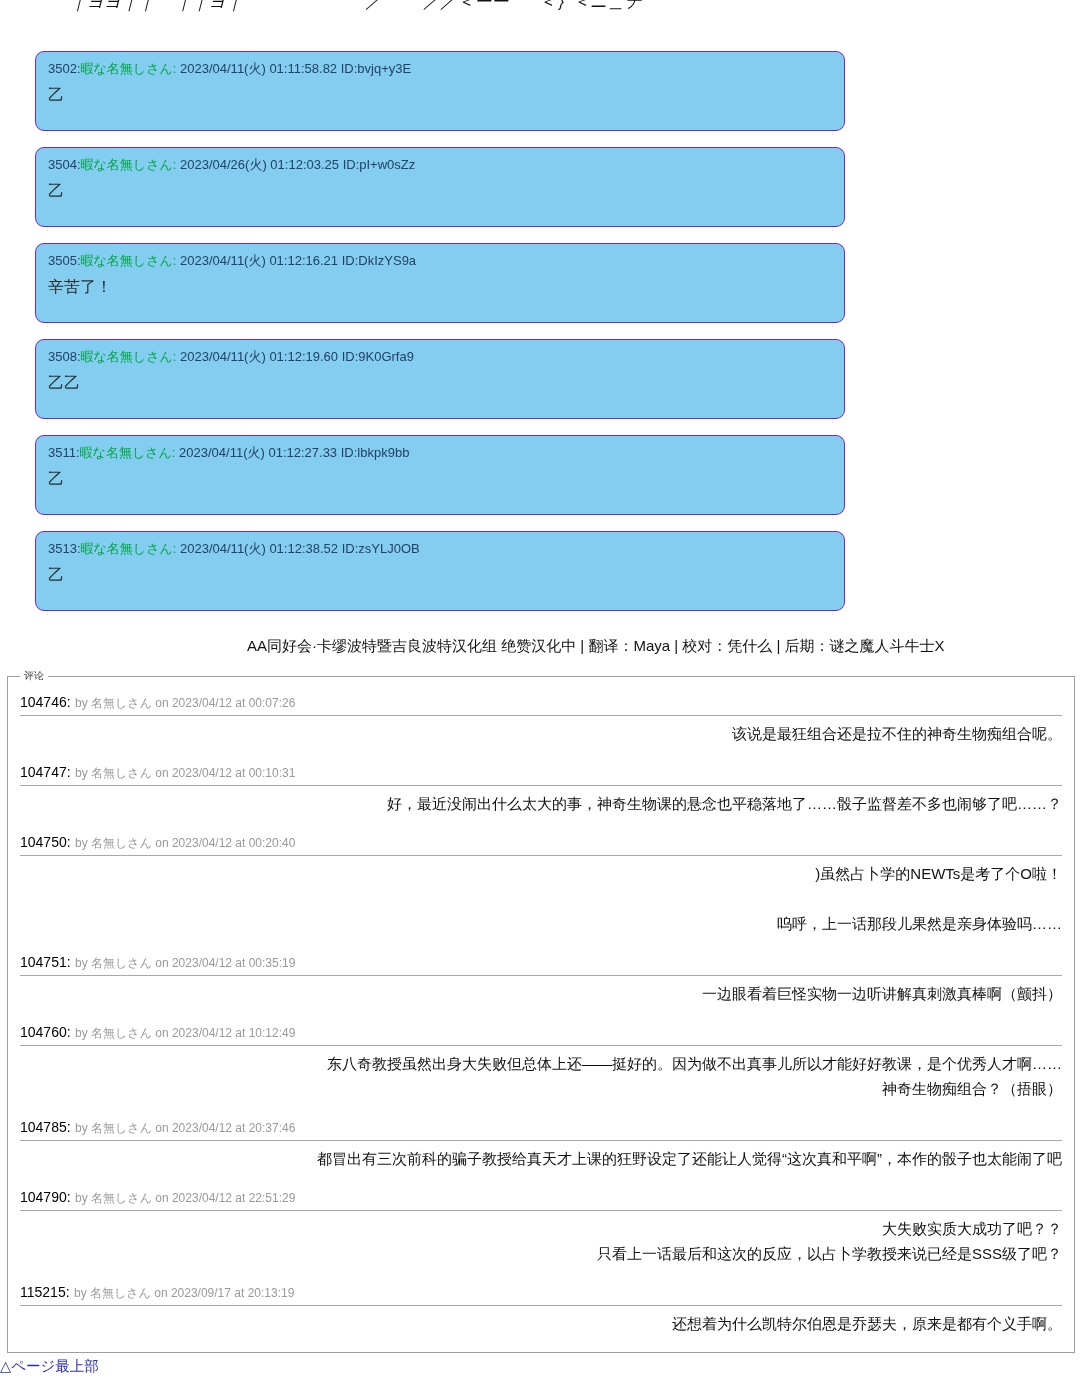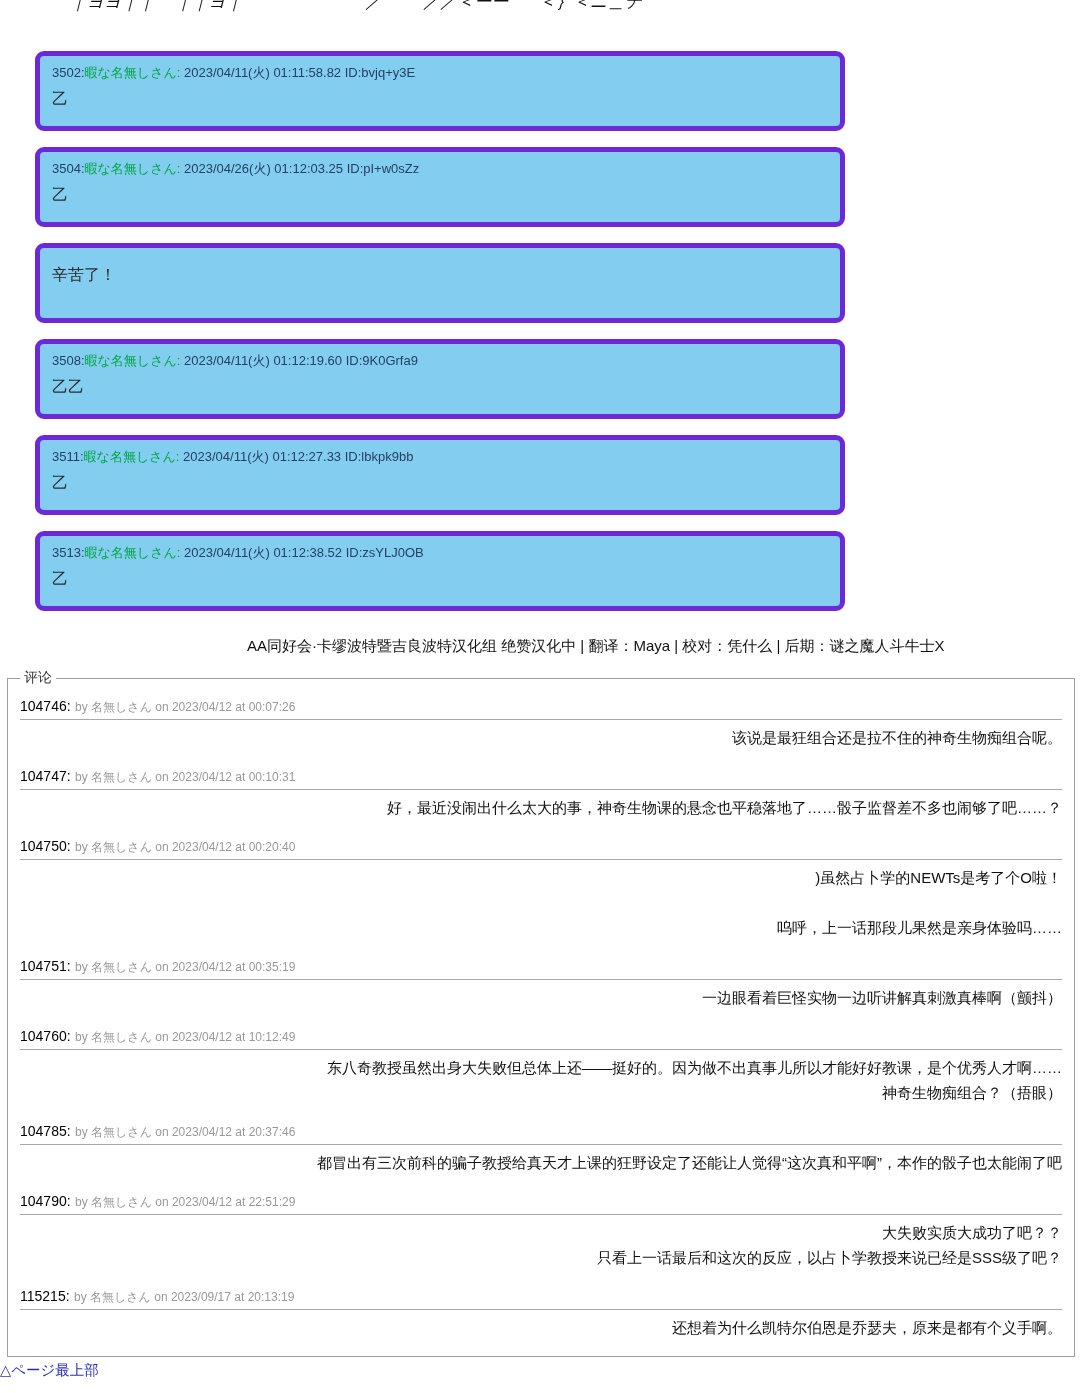--- a/index.html
+++ b/index.html
@@ -15,42 +15,42 @@
   .aa-text {
     font-family: "DejaVu Sans Mono", monospace;
     font-size: 17px; line-height: 22px;
     margin-top: -10px; margin-left: 70px;
     white-space: pre; color: #111;
   }
   
   .posts { margin: 36px 0 0 35px; width: 810px; }
   .post {
     background: #82CDF0;
-    border: 5px solid #6d28d9;
+    border: 1px solid #6d28d9;
     border-radius: 9px;
     padding: 9px 12px;
     height: 80px;
     margin-bottom: 16px;
   }
   .post-header { font-size: 13px; line-height: 16px; color: #264068; white-space: nowrap; }
   .p-name { color: #00A540; }
   .post-body { font-size: 16px; color: #2b2b2b; margin-top: 8px; }
   
   .credit {
     margin: 26px 0 0 247px;
     font-size: 15px; color: #111;
     white-space: nowrap;
   }
   
   fieldset.comments {
     margin: 13px 5px 0 7px;
     border: 1px solid #9d9d9d;
     padding: 2px 12px 16px 12px;
   }
-  fieldset.comments legend { font-size: 14px; color: #333; padding: 0 4px; }
+  fieldset.comments legend { font-size: 10px; color: #333; padding: 0 4px; }
   .comment { margin-top: 17px; }
   .comment:first-of-type { margin-top: 8px; }
   .c-head {
     padding-bottom: 3px;
     border-bottom: 1px solid #a8a8a8;
     white-space: nowrap;
   }
   .c-num { font-size: 14px; color: #000; margin-top: 6px; }
   .c-meta { font-size: 12px; color: #999; }
   .c-body { margin: 5px 0 0 8px; text-align: right; }
@@ -77,20 +77,21 @@
     <div class="post-header"><span class="p-num">3502:</span><span class="p-name">暇な名無しさん:</span> <span class="p-date">2023/04/11(火) 01:11:58.82</span> <span class="p-id">ID:bvjq+y3E</span></div>
     <div class="post-body">乙</div>
   </div>
 
   <div class="post">
     <div class="post-header"><span class="p-num">3504:</span><span class="p-name">暇な名無しさん:</span> <span class="p-date">2023/04/26(火) 01:12:03.25</span> <span class="p-id">ID:pI+w0sZz</span></div>
     <div class="post-body">乙</div>
   </div>
 
   <div class="post">
+    <div class="post-header"><span class="p-num">3505:</span><span class="p-name">暇な名無しさん:</span> <span class="p-date">2023/04/11(火) 01:12:16.21</span> <span class="p-id">ID:DkIzYS9a</span></div>
     <div class="post-body">辛苦了！</div>
   </div>
 
   <div class="post">
     <div class="post-header"><span class="p-num">3508:</span><span class="p-name">暇な名無しさん:</span> <span class="p-date">2023/04/11(火) 01:12:19.60</span> <span class="p-id">ID:9K0Grfa9</span></div>
     <div class="post-body">乙乙</div>
   </div>
 
   <div class="post">
     <div class="post-header"><span class="p-num">3511:</span><span class="p-name">暇な名無しさん:</span> <span class="p-date">2023/04/11(火) 01:12:27.33</span> <span class="p-id">ID:lbkpk9bb</span></div>

